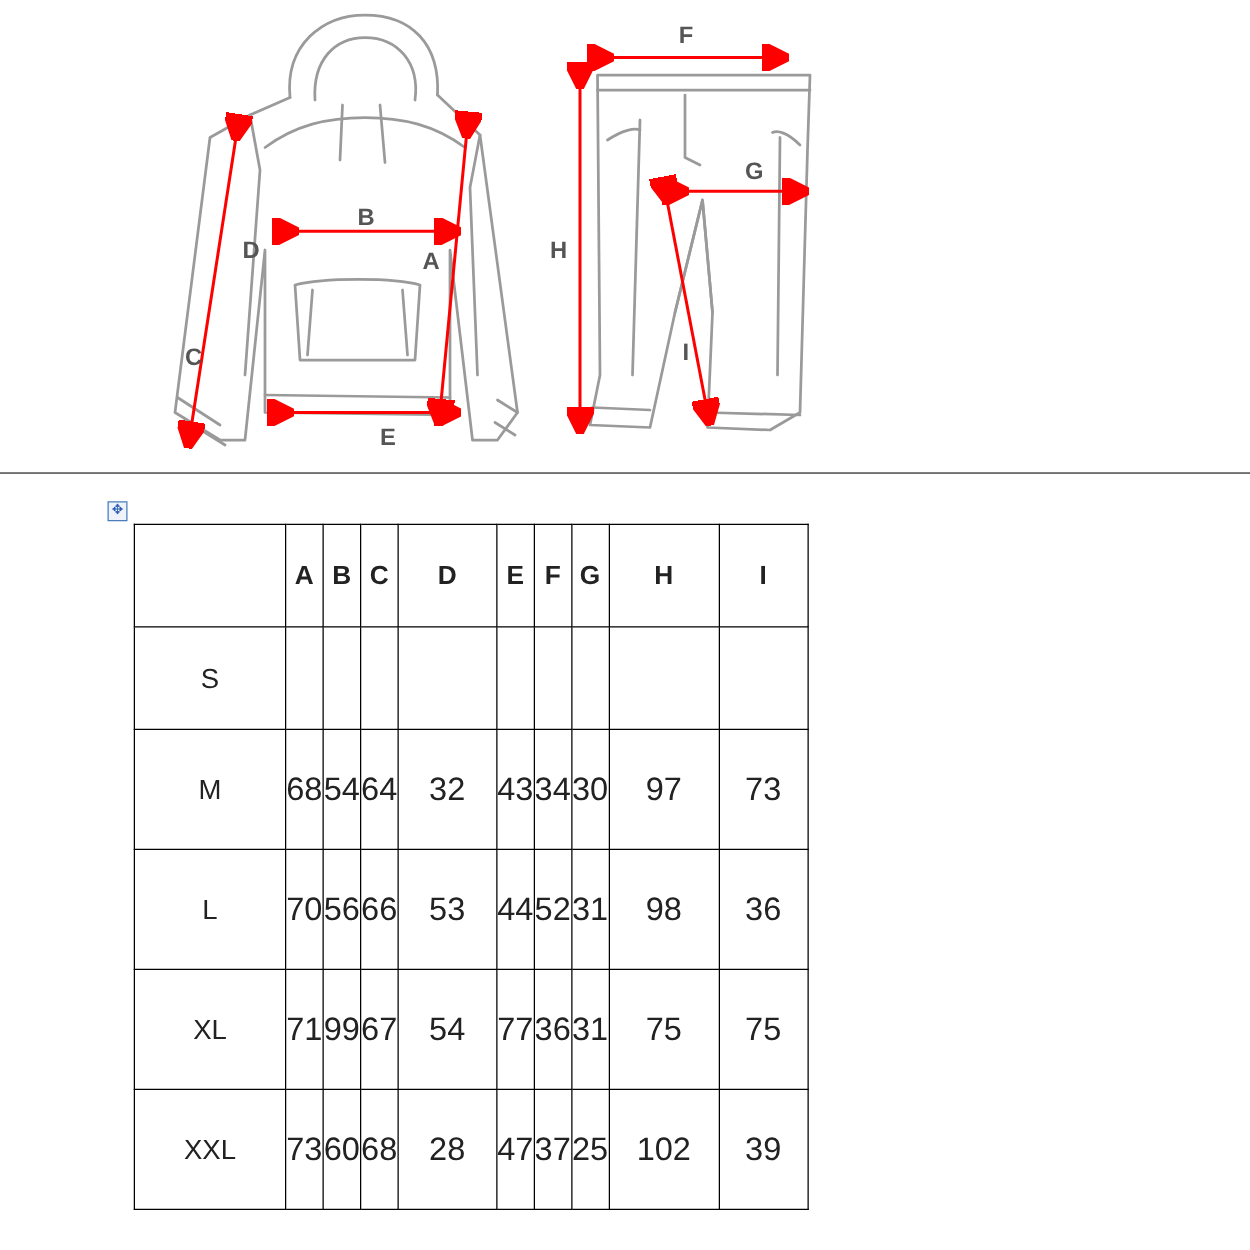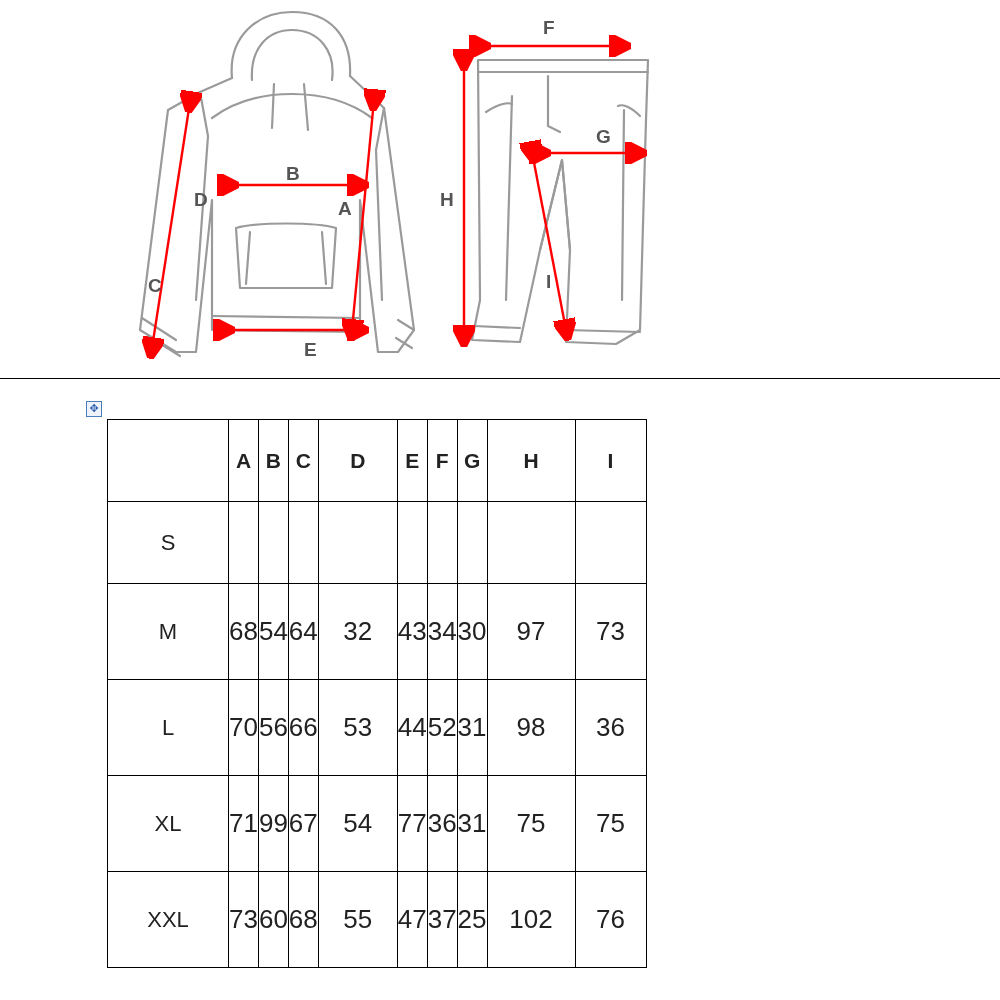--- a/index.html
+++ b/index.html
@@ -268,23 +268,23 @@
           <td class="valcell">36</td>
           <td class="valcell">31</td>
           <td class="valcell">75</td>
           <td class="valcell">75</td>
         </tr>
         <tr class="r-body">
           <td class="sizecell">XXL</td>
           <td class="valcell">73</td>
           <td class="valcell">60</td>
           <td class="valcell">68</td>
-          <td class="valcell">55</td>
+          <td class="valcell">28</td>
           <td class="valcell">47</td>
           <td class="valcell">37</td>
           <td class="valcell">25</td>
           <td class="valcell">102</td>
-          <td class="valcell">76</td>
+          <td class="valcell">39</td>
         </tr>
       </tbody>
     </table>
   </div>
 </div>
 
 </body></html>

